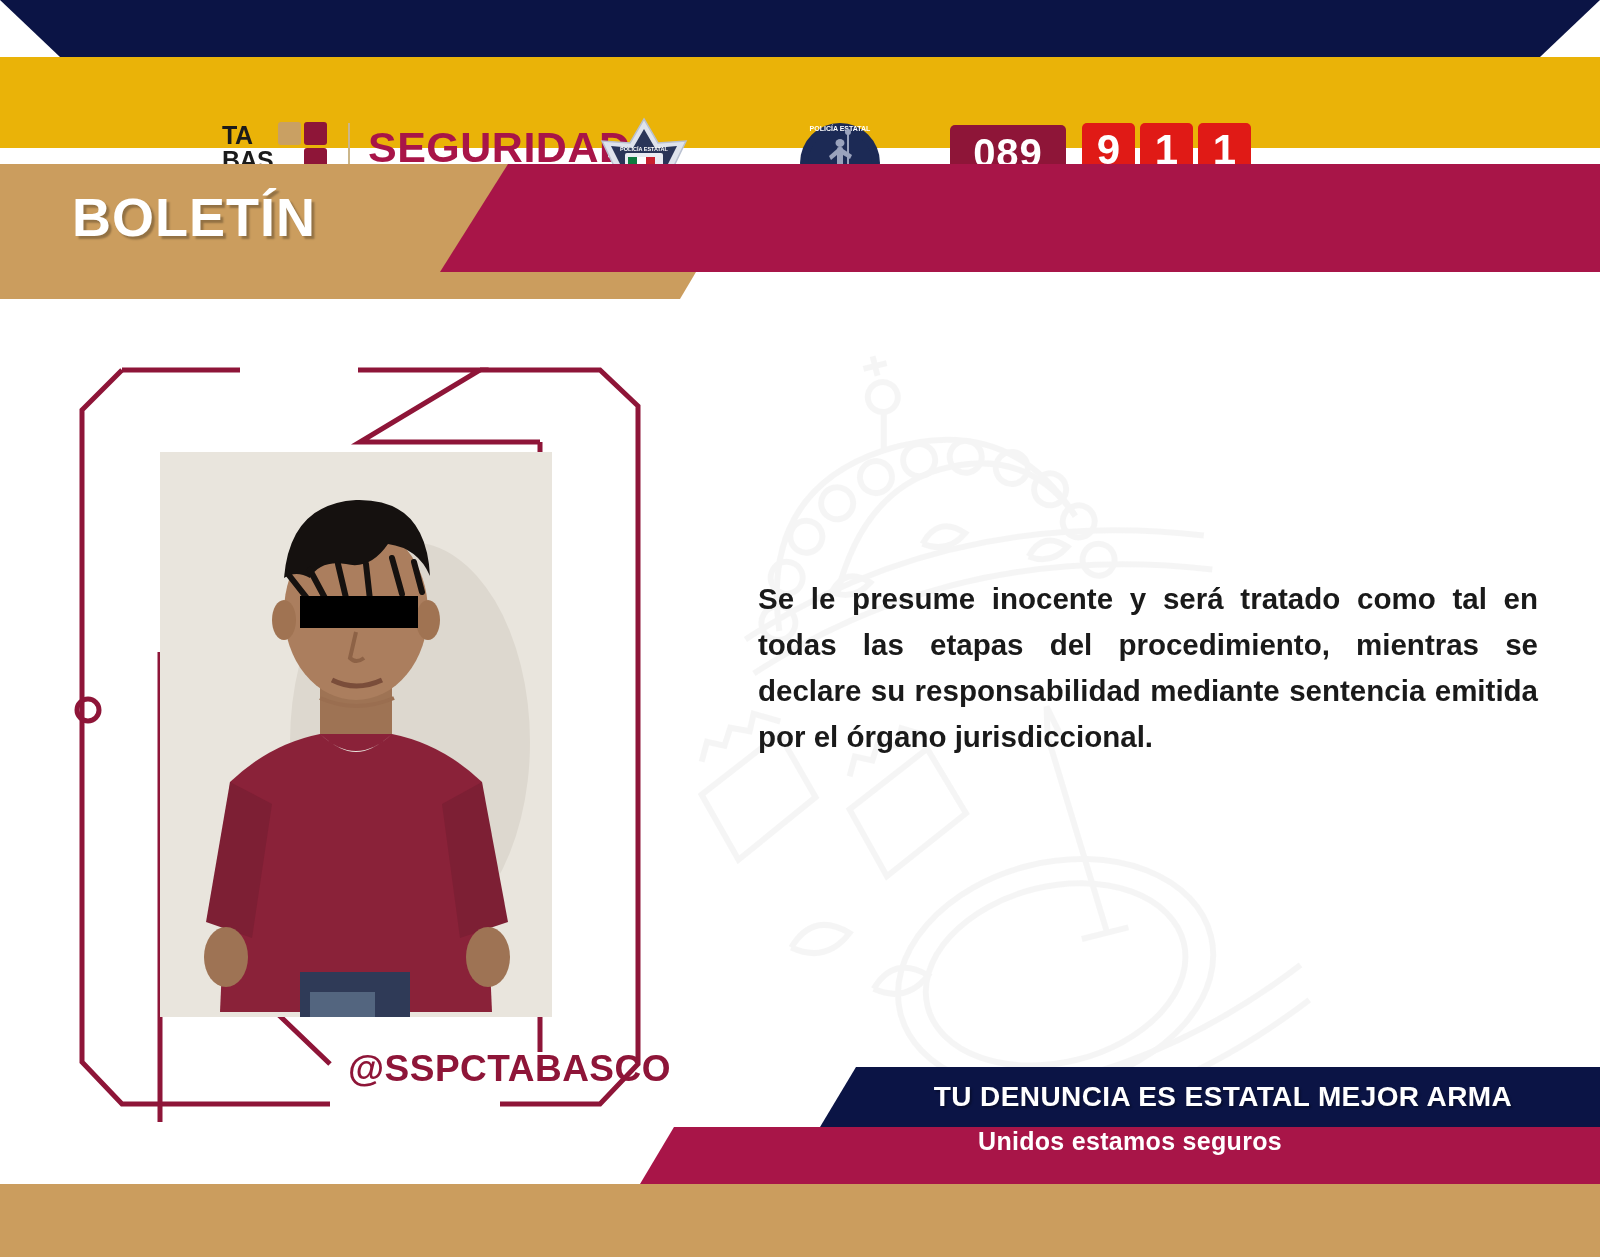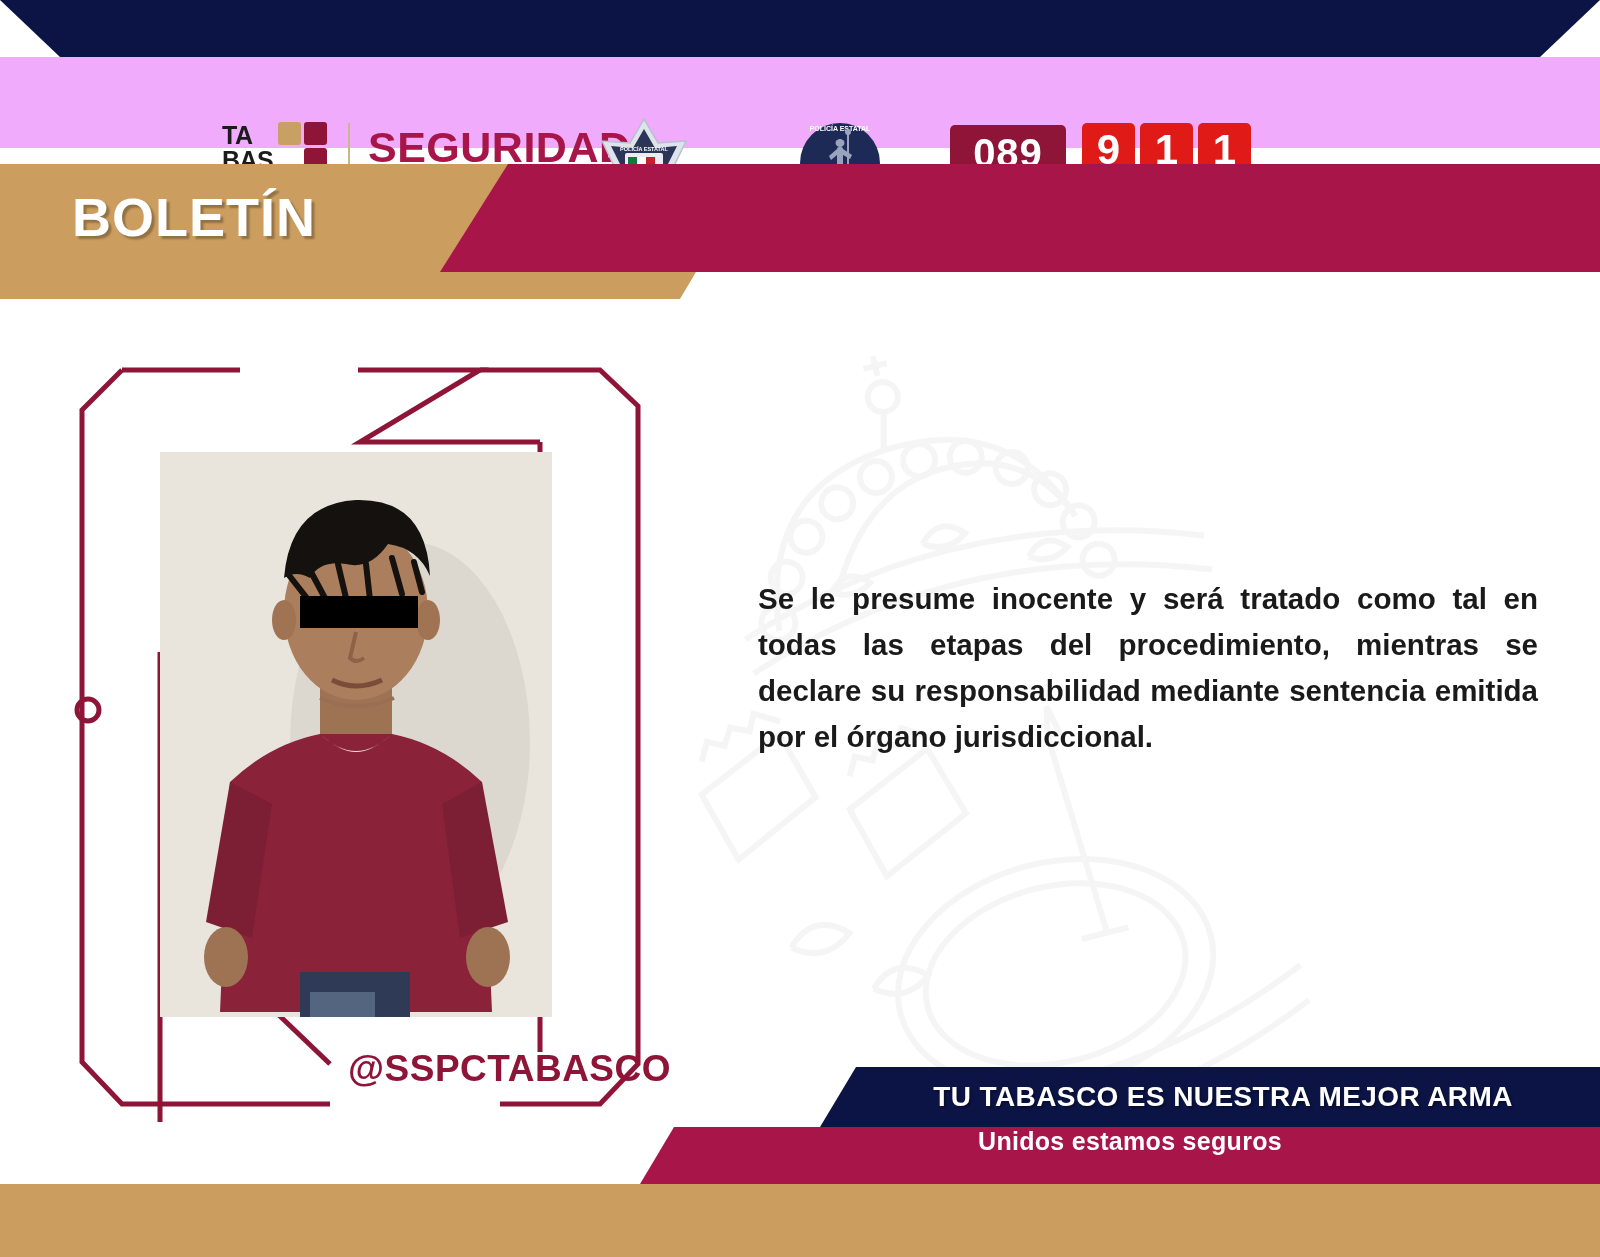--- a/index.html
+++ b/index.html
@@ -5,21 +5,21 @@
   html,body{margin:0;padding:0;background:#ffffff;}
   body{font-family:"Liberation Sans",sans-serif;}
   #page{position:relative;width:1600px;height:1257px;overflow:hidden;background:#ffffff;}
 
   
   .navy-top{position:absolute;left:0;top:0;width:1600px;height:57px;
     background:#0B1445;
     clip-path:polygon(0 0,1600px 0,1600px 0,1540px 57px,60px 57px,0 0);}
 
   
-  .logo-strip{position:absolute;left:0;top:57px;width:1600px;height:91px;background:#f0abfc;
+  .logo-strip{position:absolute;left:0;top:57px;width:1600px;height:91px;background:#eab308;
     display:flex;align-items:center;}
   .logo-tabasco{position:absolute;left:222px;top:62px;width:108px;height:92px;}
   .tb-words{position:absolute;left:0;top:4px;font-weight:bold;font-size:25px;line-height:25px;
     color:#1b1b1b;letter-spacing:-0.5px;}
   .tb-pueblo{position:absolute;left:0;top:82px;font-size:9.5px;font-weight:bold;color:#3a3a3a;letter-spacing:.4px;white-space:nowrap;}
   .tb-glyphs{position:absolute;left:56px;top:3px;width:52px;height:76px;}
   .gl{position:absolute;width:23px;height:23px;border-radius:3px;}
 
   .divider-v{position:absolute;left:348px;top:66px;width:2px;height:84px;background:#cbb68a;}
 
@@ -292,20 +292,20 @@
 
       <path d="M160 246 Q196 262 234 246" stroke="#9a6e50" stroke-width="4" fill="none"></path>
     </svg>
   </div>
 
   <div class="sspc">@SSPCTABASCO</div>
 
   <div class="legal">Se le presume inocente y será tratado como tal en todas las etapas del procedimiento, mientras se declare su responsabilidad mediante sentencia emitida por el órgano jurisdiccional.</div>
 
   <div class="denuncia">
-    <span>TU TABASCO ES NUESTRA MEJOR ARMA</span>
+    <span>TU DENUNCIA ES ESTATAL MEJOR ARMA</span>
   </div>
   <div class="unidos">
     <span>Unidos estamos seguros</span>
   </div>
   <div class="gold-foot"></div>
 
 </div>
 
 </body></html>

